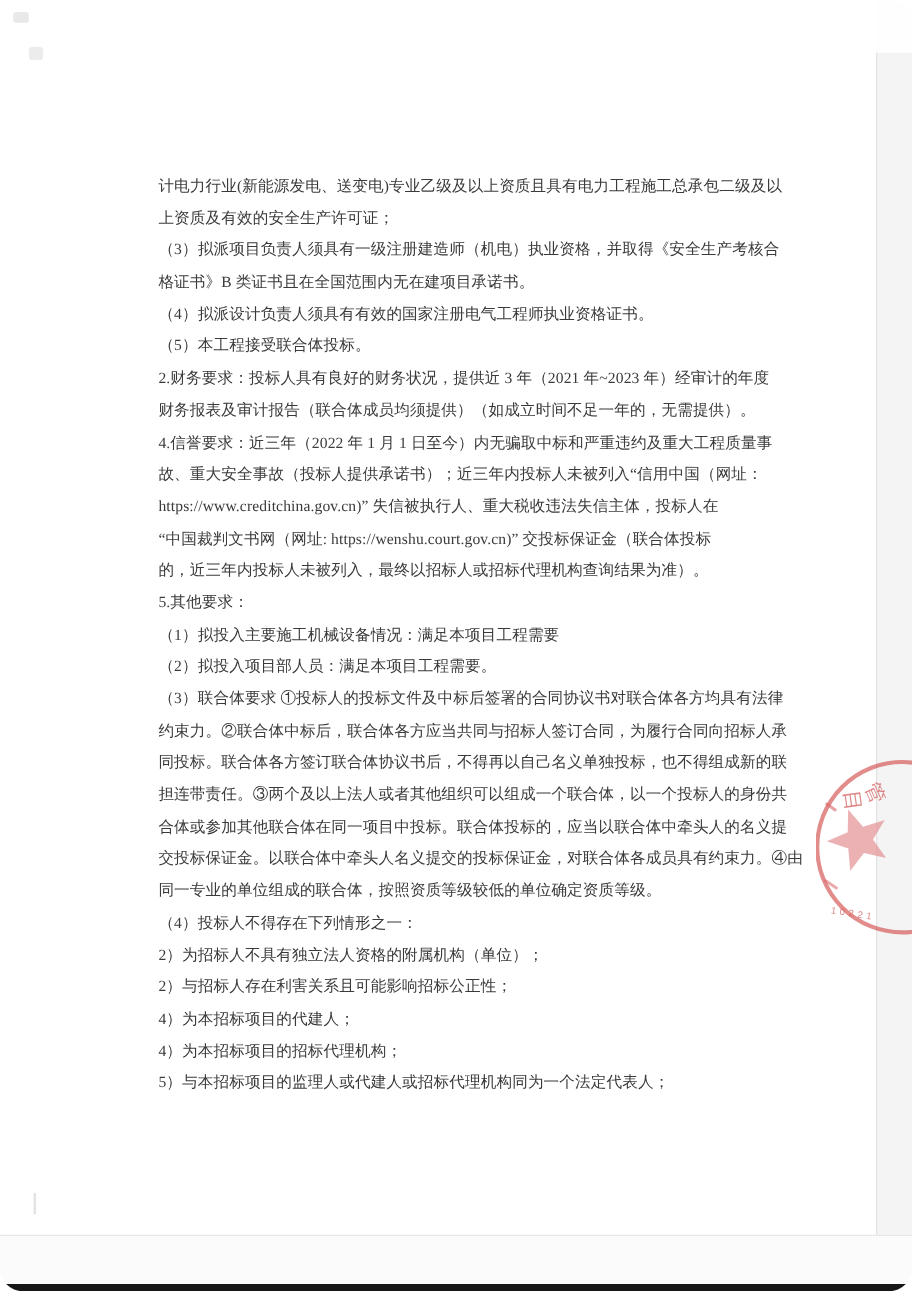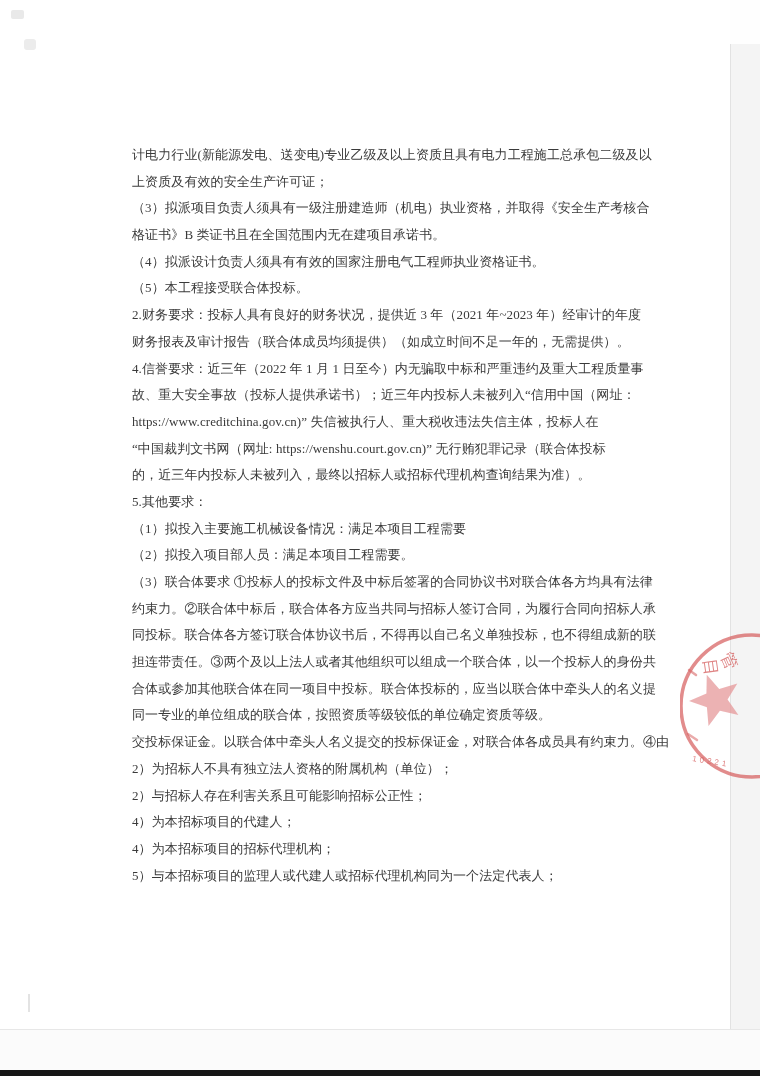--- a/index.html
+++ b/index.html
@@ -7,20 +7,21 @@
     padding: 0;
     background: #ffffff;
   }
   #scan-root {
     position: relative;
     width: 760px;
     height: 1076px;
     overflow: hidden;
     background: #fefefe;
     font-family: "Liberation Serif", "DejaVu Serif", serif;
+    border-radius: 19px;
   }
   
   .paper {
     position: absolute;
     left: 0; top: 0;
     width: 730px;
     height: 1029px;
     background: #ffffff;
   }
   
@@ -107,32 +108,33 @@
       <div class="doc-line">上资质及有效的安全生产许可证；</div>
       <div class="doc-line">（3）拟派项目负责人须具有一级注册建造师（机电）执业资格，并取得《安全生产考核合</div>
       <div class="doc-line">格证书》B 类证书且在全国范围内无在建项目承诺书。</div>
       <div class="doc-line">（4）拟派设计负责人须具有有效的国家注册电气工程师执业资格证书。</div>
       <div class="doc-line">（5）本工程接受联合体投标。</div>
       <div class="doc-line">2.财务要求：投标人具有良好的财务状况，提供近 3 年（2021 年~2023 年）经审计的年度</div>
       <div class="doc-line">财务报表及审计报告（联合体成员均须提供）（如成立时间不足一年的，无需提供）。</div>
       <div class="doc-line">4.信誉要求：近三年（2022 年 1 月 1 日至今）内无骗取中标和严重违约及重大工程质量事</div>
       <div class="doc-line">故、重大安全事故（投标人提供承诺书）；近三年内投标人未被列入“信用中国（网址：</div>
       <div class="doc-line">https://www.creditchina.gov.cn)” 失信被执行人、重大税收违法失信主体，投标人在</div>
-      <div class="doc-line">“中国裁判文书网（网址: https://wenshu.court.gov.cn)” 无行贿犯罪记录（联合体投标</div>
+      <div class="doc-line">“中国裁判文书网（网址: https://wenshu.court.gov.cn)” 交投标保证金（联合体投标</div>
       <div class="doc-line">的，近三年内投标人未被列入，最终以招标人或招标代理机构查询结果为准）。</div>
       <div class="doc-line">5.其他要求：</div>
       <div class="doc-line">（1）拟投入主要施工机械设备情况：满足本项目工程需要</div>
       <div class="doc-line">（2）拟投入项目部人员：满足本项目工程需要。</div>
       <div class="doc-line">（3）联合体要求 ①投标人的投标文件及中标后签署的合同协议书对联合体各方均具有法律</div>
       <div class="doc-line">约束力。②联合体中标后，联合体各方应当共同与招标人签订合同，为履行合同向招标人承</div>
       <div class="doc-line">同投标。联合体各方签订联合体协议书后，不得再以自己名义单独投标，也不得组成新的联</div>
       <div class="doc-line">担连带责任。③两个及以上法人或者其他组织可以组成一个联合体，以一个投标人的身份共</div>
       <div class="doc-line">合体或参加其他联合体在同一项目中投标。联合体投标的，应当以联合体中牵头人的名义提</div>
+      <div class="doc-line">交投标保证金。以联合体中牵头人名义提交的投标保证金，对联合体各成员具有约束力。④由</div>
       <div class="doc-line">同一专业的单位组成的联合体，按照资质等级较低的单位确定资质等级。</div>
-      <div class="doc-line">交投标保证金。以联合体中牵头人名义提交的投标保证金，对联合体各成员具有约束力。④由</div>
+      <div class="doc-line">（4）投标人不得存在下列情形之一：</div>
       <div class="doc-line">2）为招标人不具有独立法人资格的附属机构（单位）；</div>
       <div class="doc-line">2）与招标人存在利害关系且可能影响招标公正性；</div>
       <div class="doc-line">4）为本招标项目的代建人；</div>
       <div class="doc-line">4）为本招标项目的招标代理机构；</div>
       <div class="doc-line">5）与本招标项目的监理人或代建人或招标代理机构同为一个法定代表人；</div>
     </div>
 
   <svg class="stamp" viewBox="0 0 80 165" xmlns="http://www.w3.org/2000/svg" style="color: rgb(209, 75, 75);">
 
     <circle cx="72" cy="86" r="71" fill="none" stroke="currentColor" stroke-width="3.5" opacity="0.75"></circle>

